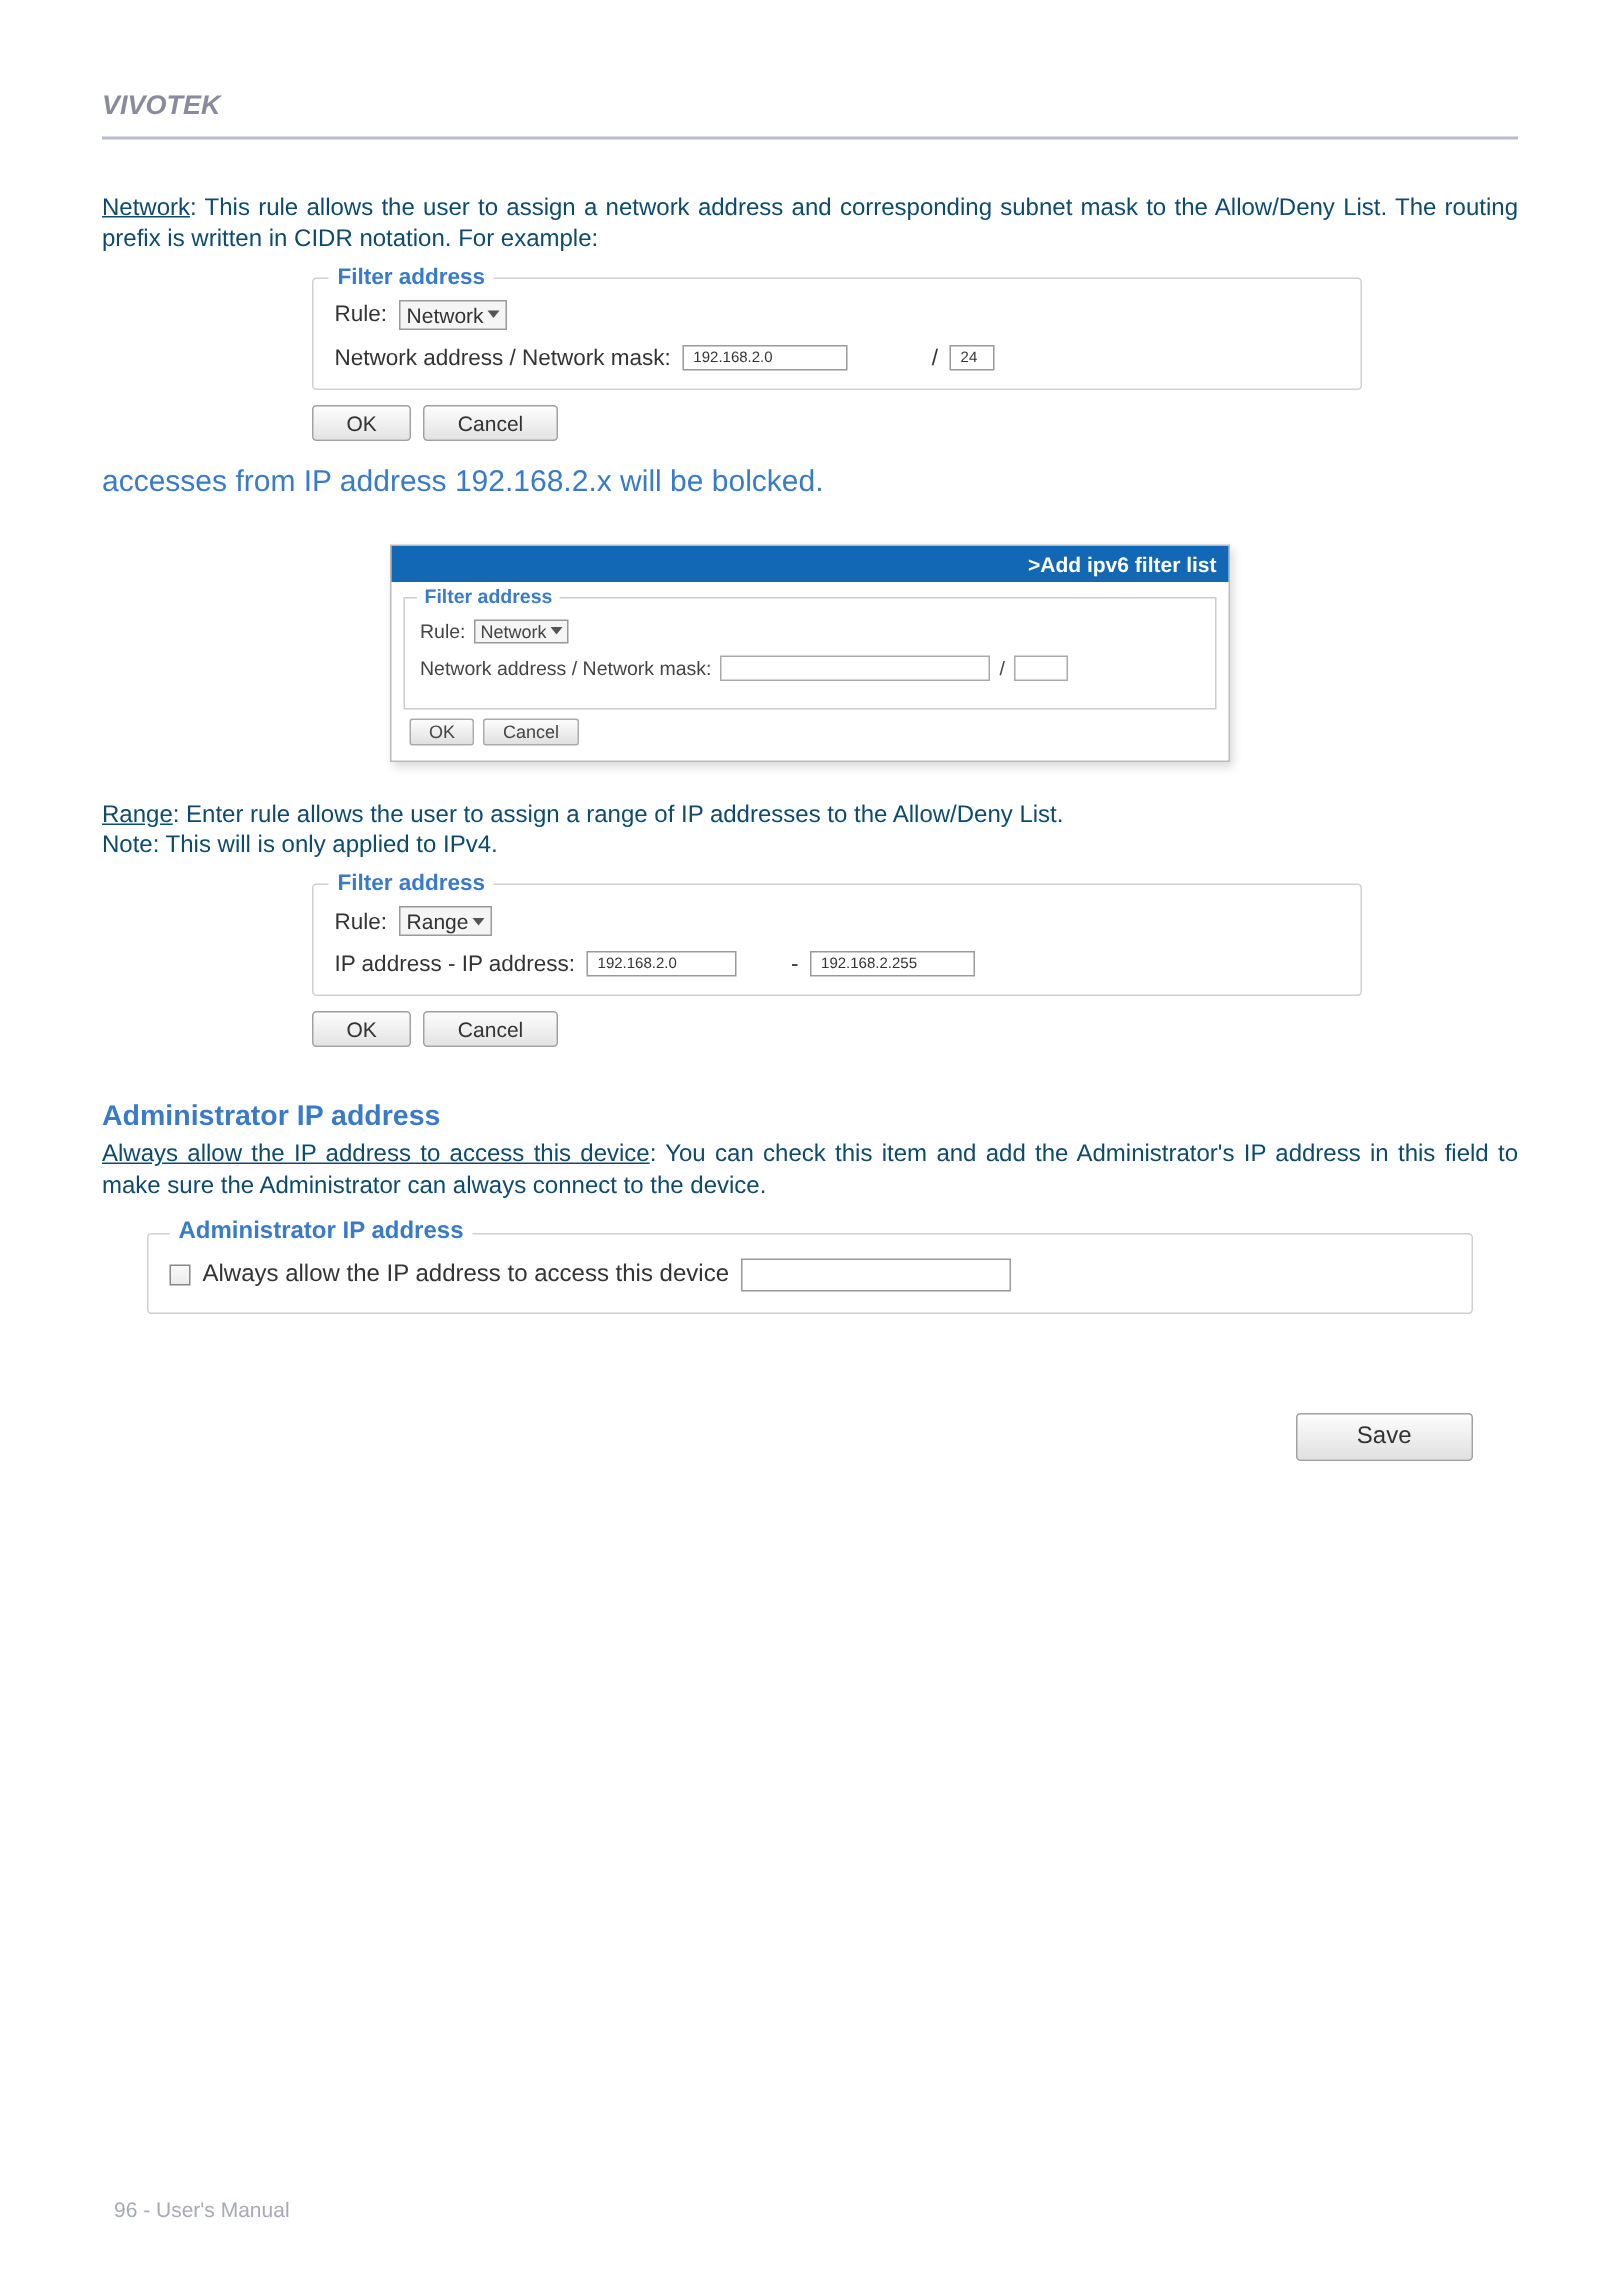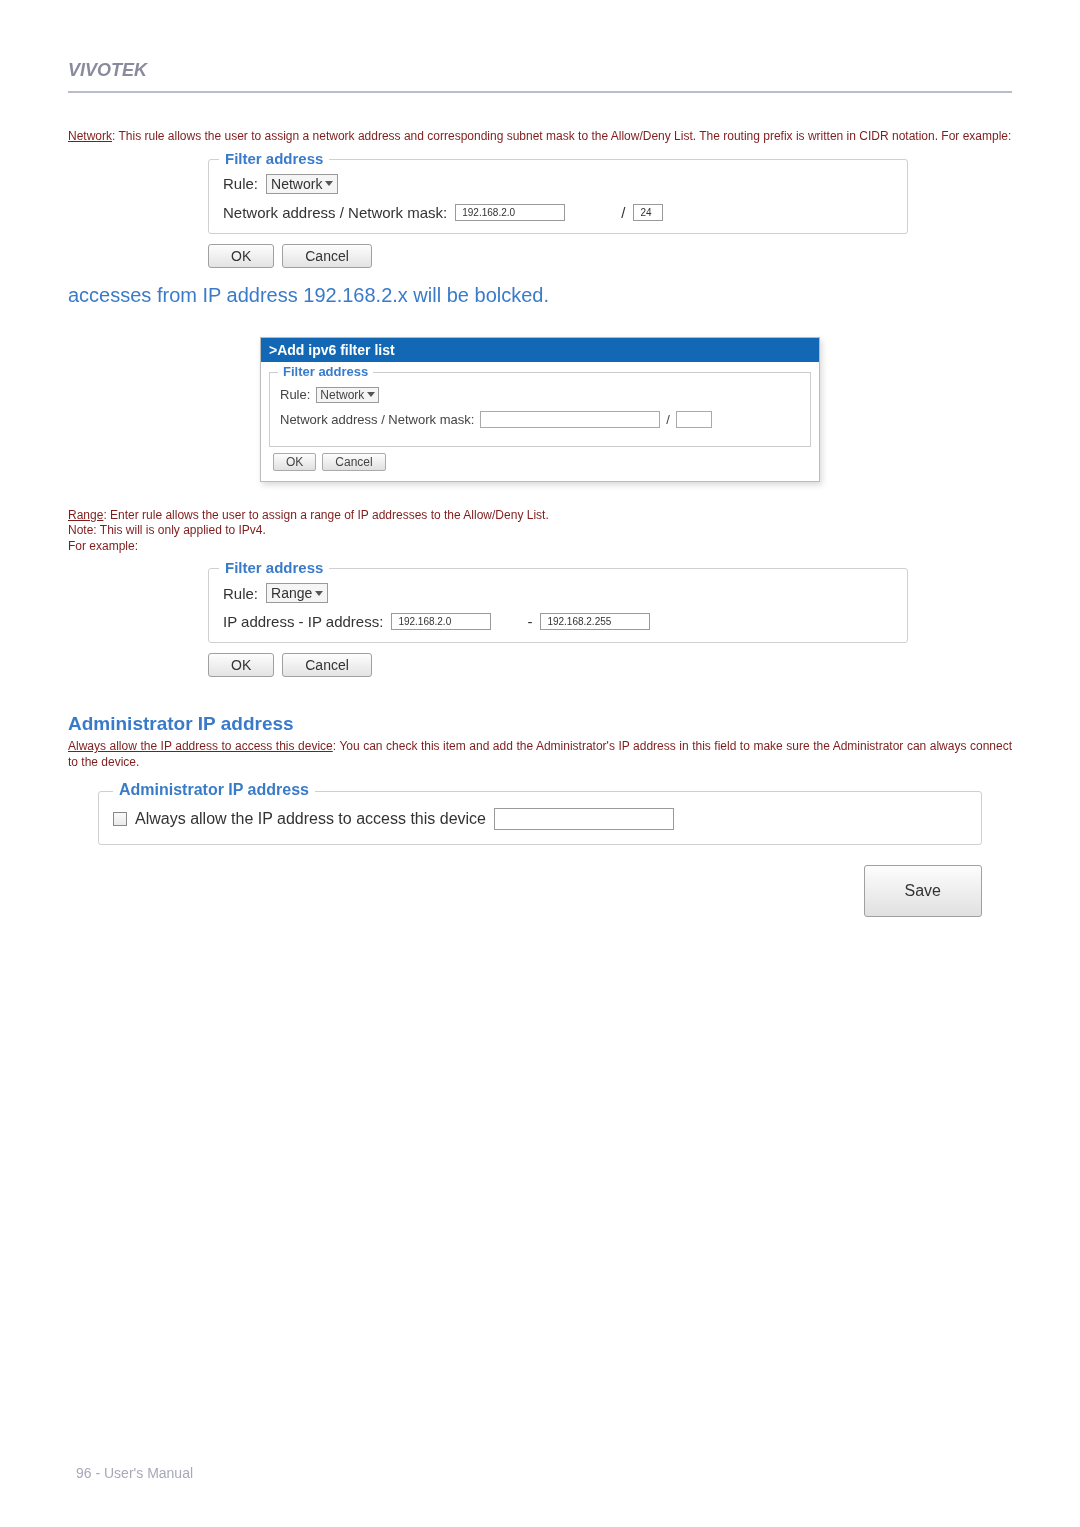--- a/index.html
+++ b/index.html
@@ -19,22 +19,22 @@
     color: #8a8a9e;
     font-size: 18px;
     padding-bottom: 10px;
   }
   .header-rule {
     border: none;
     border-top: 2px solid #b9bccd;
     margin-bottom: 36px;
   }
   .body-text {
-    font-size: 12px;
-    color: #7f1d1d;
+    font-size: 16px;
+    color: #0c4a6e;
     line-height: 1.3;
     text-align: justify;
   }
   .underline { text-decoration: underline; }
   .para { margin-bottom: 8px; }
 
   
   .fig-wrap { margin: 14px 0 6px 140px; }
   .fs {
     border: 1px solid #d0d0d0;
@@ -107,20 +107,21 @@
     background: #fff;
     padding-bottom: 10px;
     filter: blur(0.4px);
   }
   .ipv6-title {
     background: #1268b4;
     color: #fff;
     font-weight: bold;
     font-size: 14px;
     padding: 4px 8px;
+    text-align: right;
   }
   .ipv6-inner {
     margin: 10px 8px 4px 8px;
     border: 1px solid #ccc;
     position: relative;
     padding: 14px 10px 10px 10px;
   }
   .ipv6-legend {
     position: absolute;
     top: -9px; left: 8px;
@@ -164,21 +165,21 @@
   .chk {
     width:14px; height:14px; border:1px solid #888;
     background: linear-gradient(#fafafa,#eaeaea);
     display:inline-block;
   }
   .admin-input { border:1px solid #9a9a9a; height:22px; width:180px; background:#fff;}
   .save-row { text-align:right; margin-top:20px; }
   .save-btn {
     background: linear-gradient(#fdfdfd,#e0e0e0);
     border:1px solid #a0a0a0; border-radius:3px;
-    padding:16px 40px; font-size:16px; color:#333;
+    padding:6px 40px; font-size:16px; color:#333;margin-top:46px;
   }
 
   .footer {
     position:absolute; bottom:46px; left:76px;
     color:#a7a9b9; font-size:14px;
   }
 </style>
 </head>
 <body>
 
@@ -238,21 +239,20 @@
     <div class="ipv6-btns">
       <button class="btnS">OK</button>
       <button class="btnS">Cancel</button>
     </div>
   </div>
 
   <p class="body-text">
     <span class="underline">Range</span><span>: Enter rule allows the user to assign a range of IP addresses to the Allow/Deny List.</span>
   </p>
   <p class="body-text">Note: This will is only applied to IPv4.</p>
-  <p class="body-text para">For example:</p>
 
   <div class="fig-wrap">
     <div class="fs">
       <div class="fs-legend">Filter address</div>
       <div class="row">
         <label>Rule:</label>
         <span class="sel">
           <span>Range</span>
           <span class="arrow"></span>
         </span>

